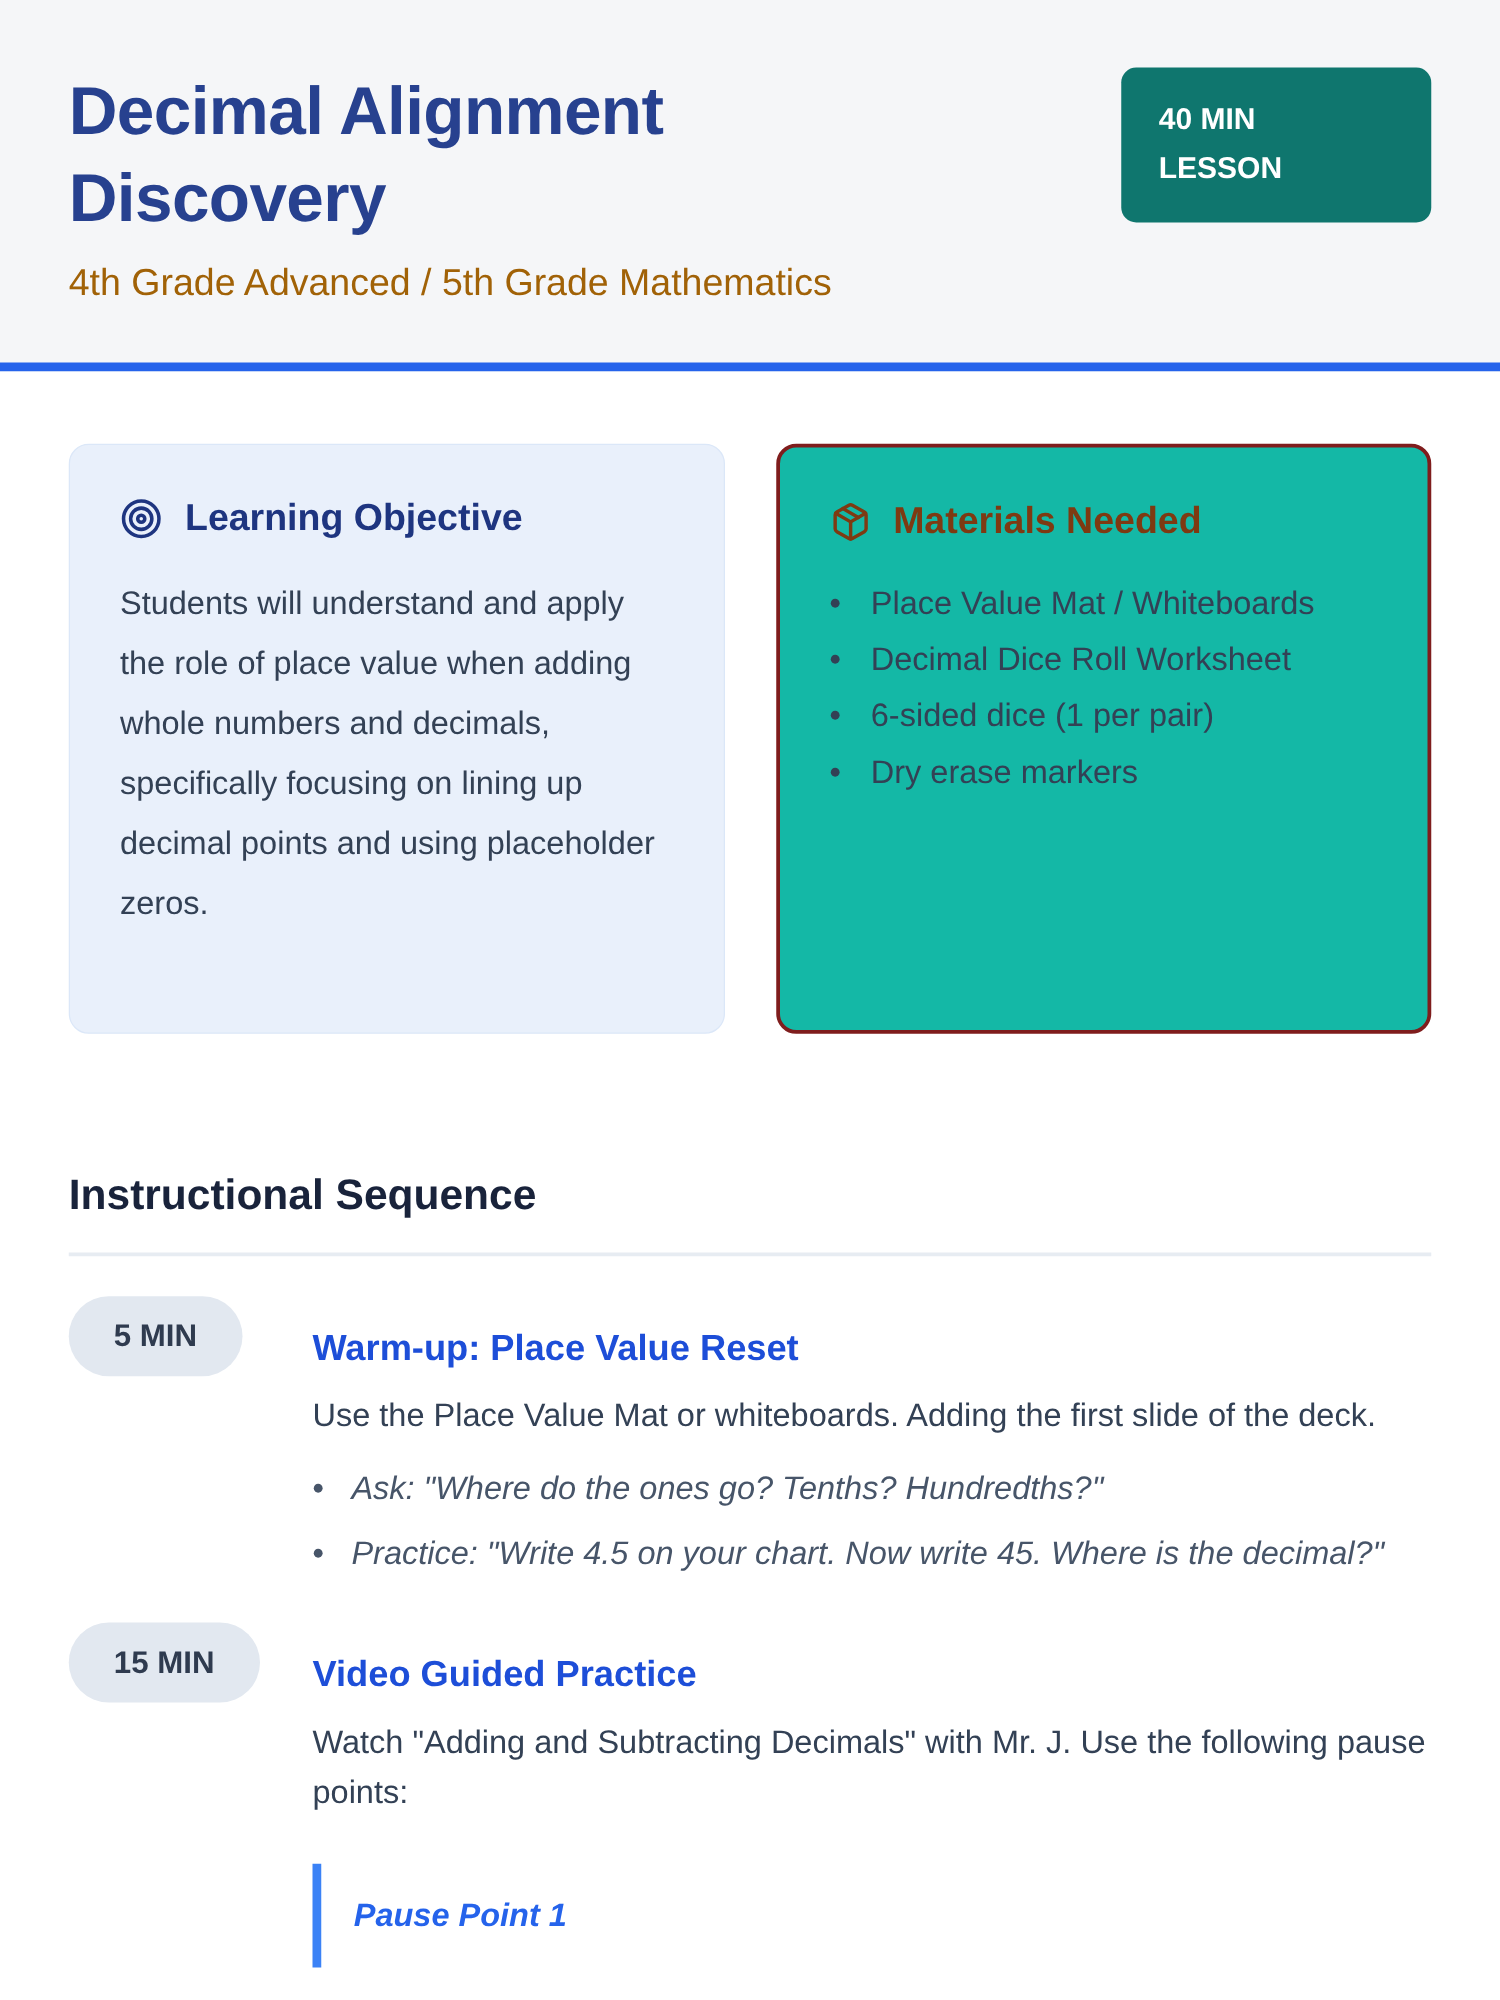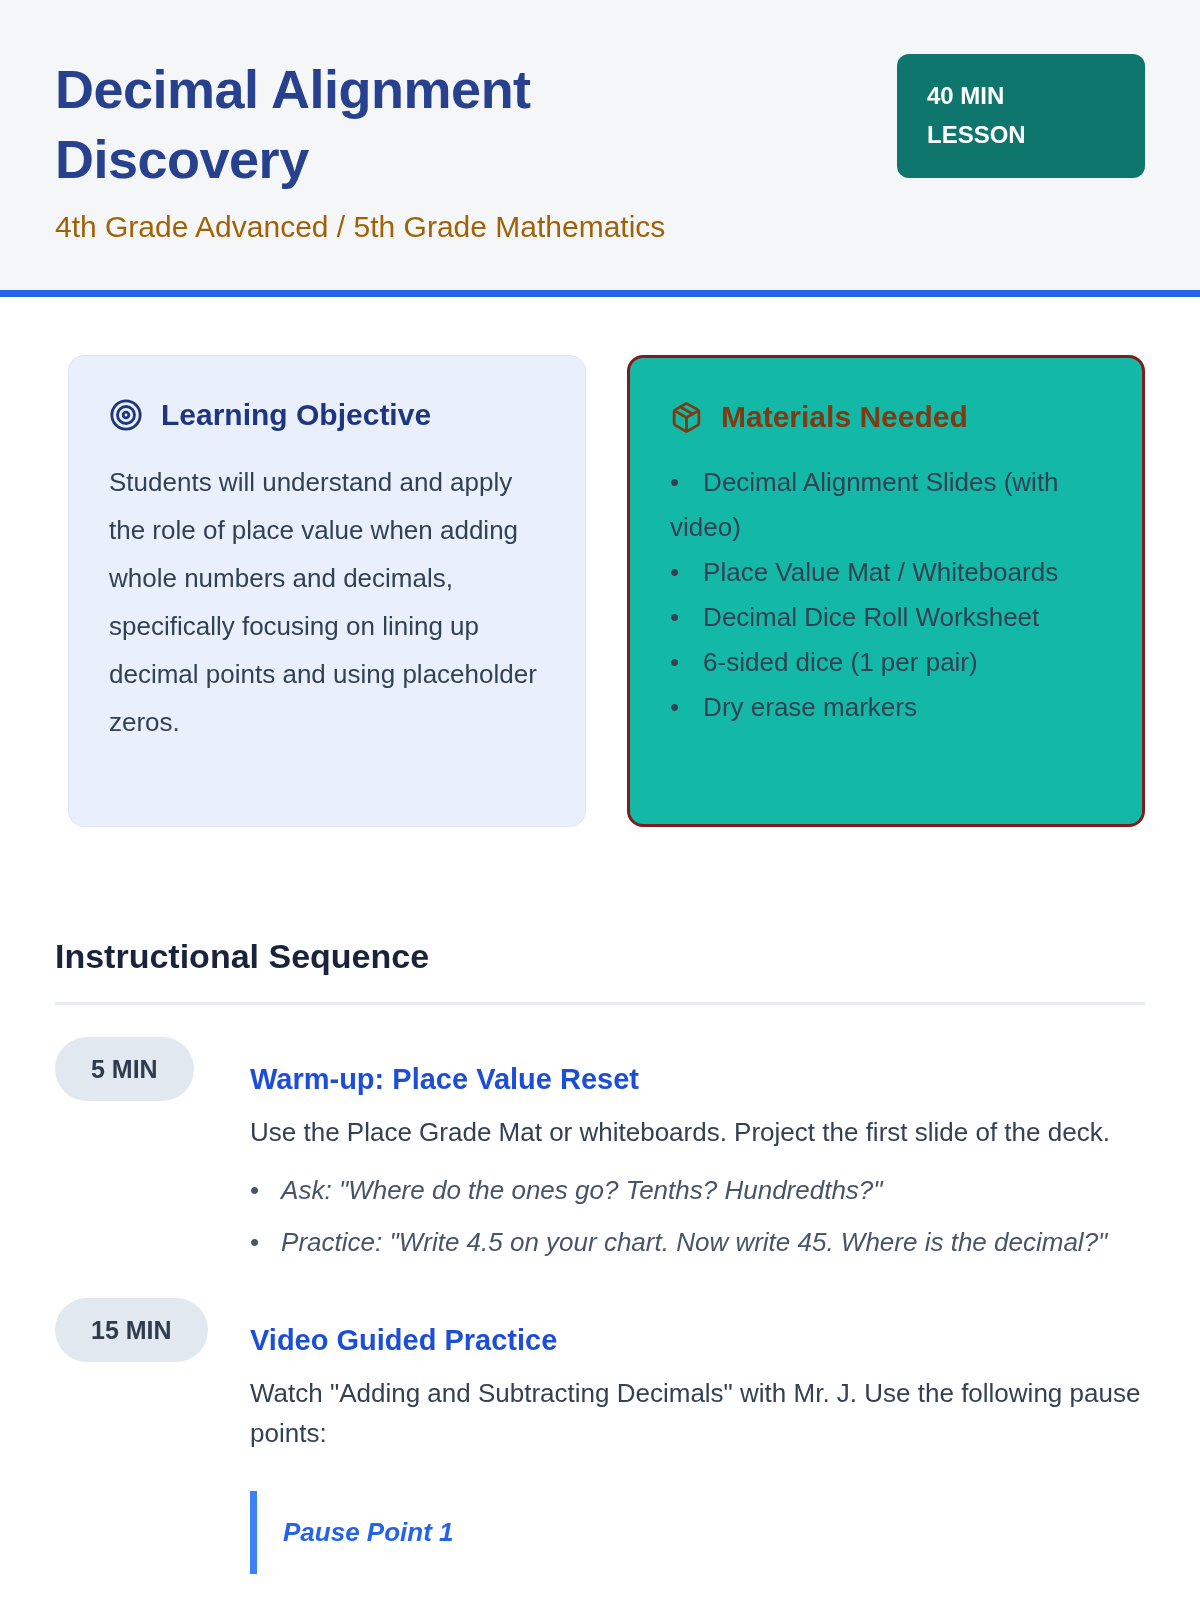--- a/index.html
+++ b/index.html
@@ -47,21 +47,20 @@
   }
   .duration-badge span { display: block; }
 
   
   main { padding: 58px 55px 40px 55px; }
 
   .cards {
     display: grid;
     grid-template-columns: 1fr 1fr;
     gap: 41px;
-    margin-left: 13px;
   }
   .card {
     border-radius: 16px;
     padding: 42px 40px;
     min-height: 472px;
   }
   .card.objective {
     background: #e9f0fb;
     border: 1px solid #dbe7f8;
   }
@@ -210,42 +209,41 @@
       <div class="card-title-row">
         <svg class="card-icon" width="33" height="33" viewBox="0 0 24 24" fill="none" stroke="#7e3a12" stroke-width="2" stroke-linecap="round" stroke-linejoin="round">
           <path d="m7.5 4.27 9 5.15"></path>
           <path d="M21 8a2 2 0 0 0-1-1.73l-7-4a2 2 0 0 0-2 0l-7 4A2 2 0 0 0 3 8v8a2 2 0 0 0 1 1.73l7 4a2 2 0 0 0 2 0l7-4A2 2 0 0 0 21 16Z"></path>
           <path d="m3.3 7 8.7 5 8.7-5"></path>
           <path d="M12 22V12"></path>
         </svg>
         <h2>Materials Needed</h2>
       </div>
       <ul class="materials-list">
-        <li>Decimal Alignment Slides (with video)</li>
         <li>Place Value Mat / Whiteboards</li>
         <li>Decimal Dice Roll Worksheet</li>
         <li>6-sided dice (1 per pair)</li>
         <li>Dry erase markers</li>
       </ul>
     </div>
 
   </section>
 
   <h2 class="sequence-heading">Instructional Sequence</h2>
   <hr class="section-divider">
 
   <div class="steps">
 
     <div class="step">
       <div>
         <span class="duration-pill">5 MIN</span>
       </div>
       <div>
         <h3>Warm-up: Place Value Reset</h3>
-        <p class="step-description">Use the Place Grade Mat or whiteboards. Project the first slide of the deck.</p>
+        <p class="step-description">Use the Place Value Mat or whiteboards. Adding the first slide of the deck.</p>
         <ul class="step-bullets">
           <li>Ask: "Where do the ones go? Tenths? Hundredths?"</li>
           <li>Practice: "Write 4.5 on your chart. Now write 45. Where is the decimal?"</li>
         </ul>
       </div>
     </div>
 
     <div class="step">
       <div>
         <span class="duration-pill">15 MIN</span>

